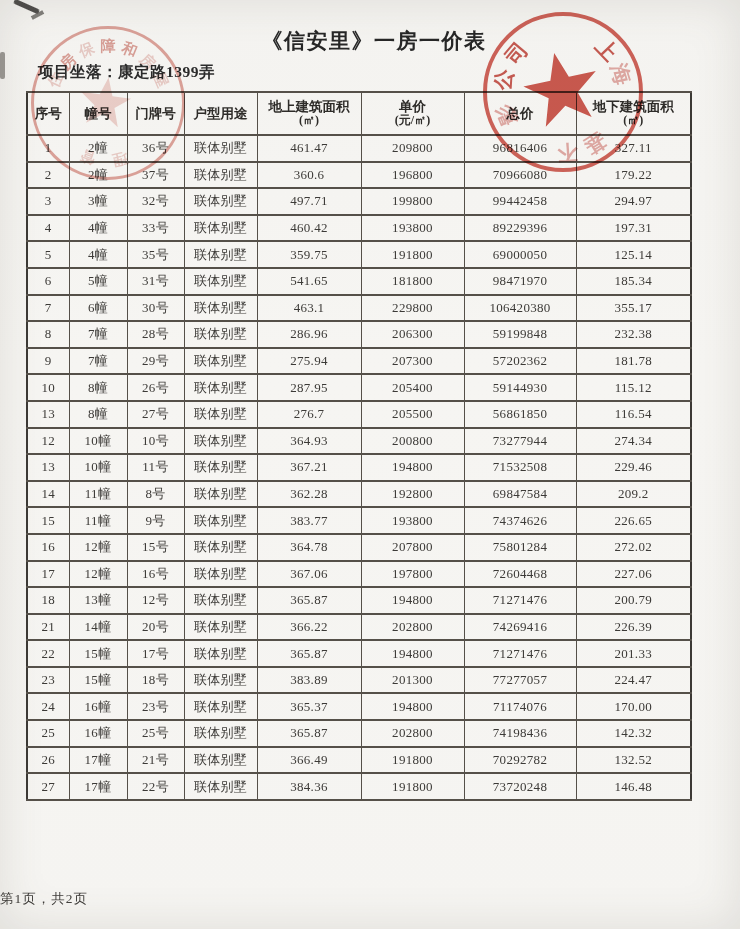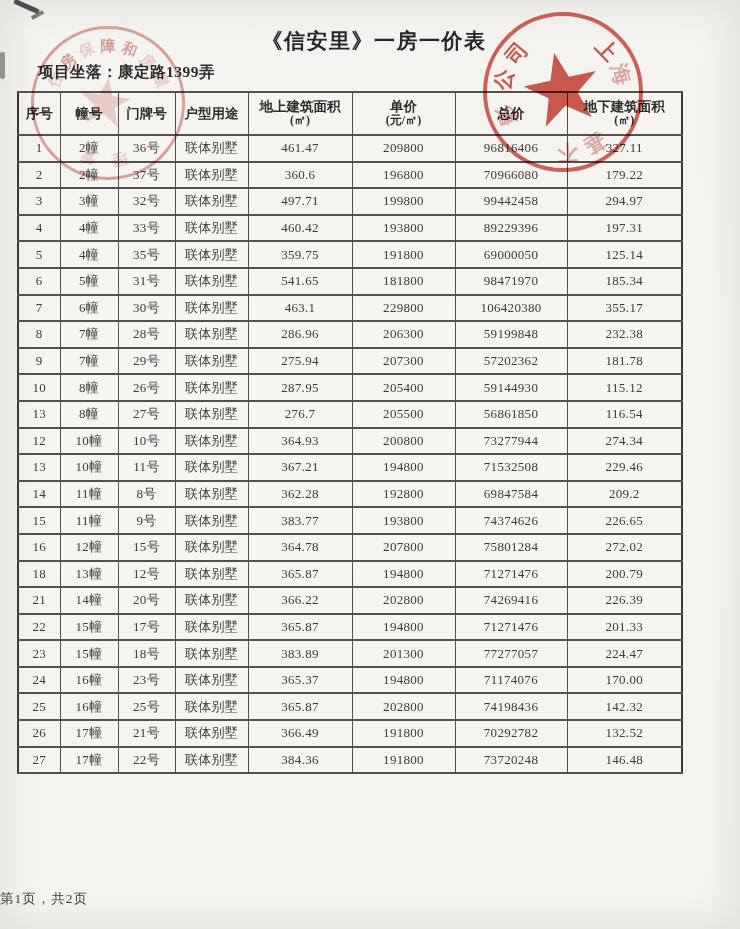--- a/index.html
+++ b/index.html
@@ -25,21 +25,21 @@
     position:absolute;top:27px;left:4px;width:100%;margin:0;
     text-align:center;font-size:21px;font-weight:700;color:#262626;
     letter-spacing:1.5px;
   }
   .location{
     position:absolute;top:62px;left:38px;
     font-size:15.5px;font-weight:700;color:#2b2b2b;letter-spacing:.5px;
   }
   
   table.price-table{
-    position:absolute;left:17px;top:91px;width:664px;
+    position:absolute;left:26px;top:91px;width:664px;
     border-collapse:collapse;table-layout:fixed;
     background:transparent;
   }
   .price-table th,.price-table td{
     border:1px solid #555049;
     border-top-width:2px;border-bottom-width:2px;
     text-align:center;vertical-align:middle;
     padding:0;overflow:hidden;white-space:nowrap;
   }
   .price-table th{
@@ -295,20 +295,30 @@
         </tr>
         <tr>
           <td>16</td>
           <td>12幢</td>
           <td>15号</td>
           <td>联体别墅</td>
           <td>364.78</td>
           <td>207800</td>
           <td>75801284</td>
           <td>272.02</td>
+        </tr>
+        <tr>
+          <td>17</td>
+          <td>12幢</td>
+          <td>16号</td>
+          <td>联体别墅</td>
+          <td>367.06</td>
+          <td>197800</td>
+          <td>72604468</td>
+          <td>227.06</td>
         </tr>
         <tr>
           <td>18</td>
           <td>13幢</td>
           <td>12号</td>
           <td>联体别墅</td>
           <td>365.87</td>
           <td>194800</td>
           <td>71271476</td>
           <td>200.79</td>

